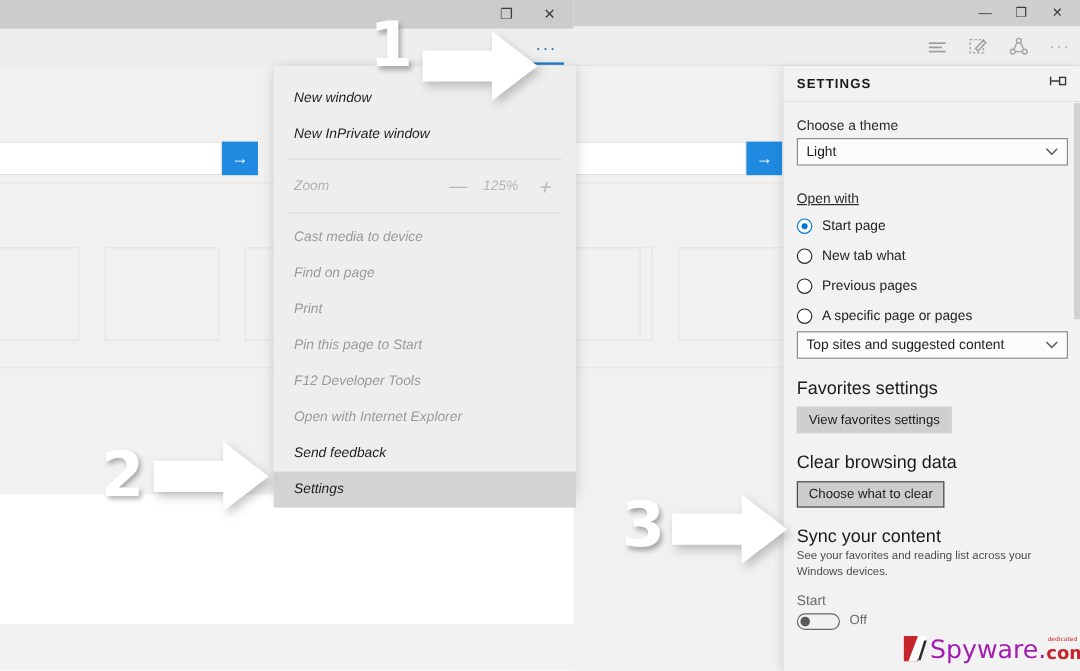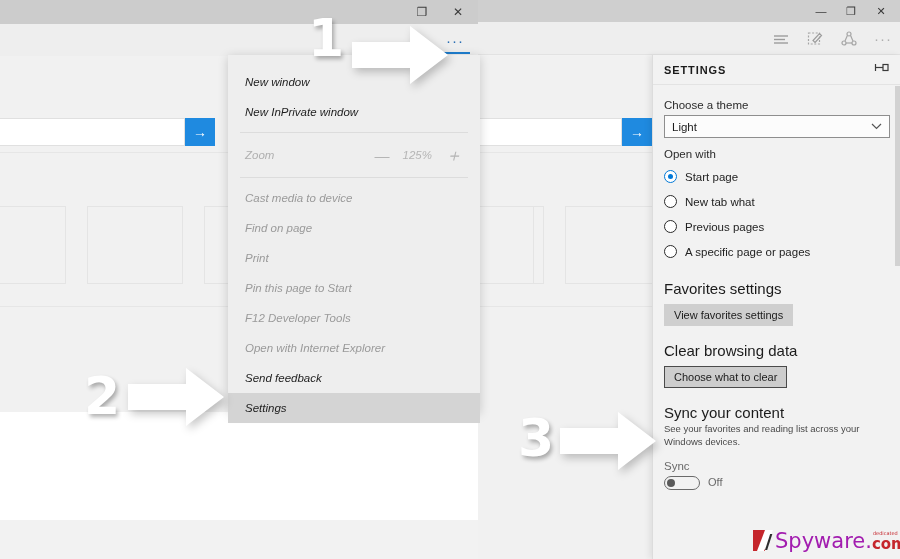--- a/index.html
+++ b/index.html
@@ -266,50 +266,58 @@
       <div class="s-label">Choose a theme</div>
       <div class="s-select">
         <span>Light</span>
         <span style="font-size:9px;color:#555;">
           <svg width="11" height="7" viewBox="0 0 11 7">
               <polyline points="1,1 5.5,5.5 10,1" stroke="#555" stroke-width="1.2" fill="none"></polyline>
             </svg>
         </span>
       </div>
 
-      <div class="s-label" style="margin-top:10px;">Open with</div>
+      <div class="s-label" style="margin-top:22px;text-decoration:underline;">Open with</div>
 
       <div class="s-radio-row">
         <div class="radio sel"></div>
         <div class="s-radio-label">Start page</div>
       </div>
       <div class="s-radio-row">
         <div class="radio"></div>
         <div class="s-radio-label">New tab what</div>
       </div>
       <div class="s-radio-row">
         <div class="radio"></div>
         <div class="s-radio-label">Previous pages</div>
       </div>
       <div class="s-radio-row">
         <div class="radio"></div>
         <div class="s-radio-label">A specific page or pages</div>
       </div>
 
+      <div class="s-select">
+        <span>Top sites and suggested content</span>
+        <span>
+          <svg width="11" height="7" viewBox="0 0 11 7">
+              <polyline points="1,1 5.5,5.5 10,1" stroke="#555" stroke-width="1.2" fill="none"></polyline>
+            </svg>
+        </span>
+      </div>
 
       <div class="s-h2">Favorites settings</div>
       <div class="s-btn">View favorites settings</div>
 
       <div class="s-h2">Clear browsing data</div>
       <div class="s-btn focused">Choose what to clear</div>
 
       <div class="s-h2" style="margin-bottom:0;">Sync your content</div>
       <div class="s-sub">See your favorites and reading list across your Windows devices.</div>
 
-      <div class="s-label" style="color:#6a6a6a;margin-top:11px;">Sync</div>
+      <div class="s-label" style="color:#6a6a6a;margin-top:11px;">Start</div>
       <div class="toggle-row">
         <div class="toggle"></div>
         <div class="toggle-label">Off</div>
       </div>
     </div>
 
     <div class="s-scrollbar">
       <div class="s-scrollthumb"></div>
     </div>
   </div>

